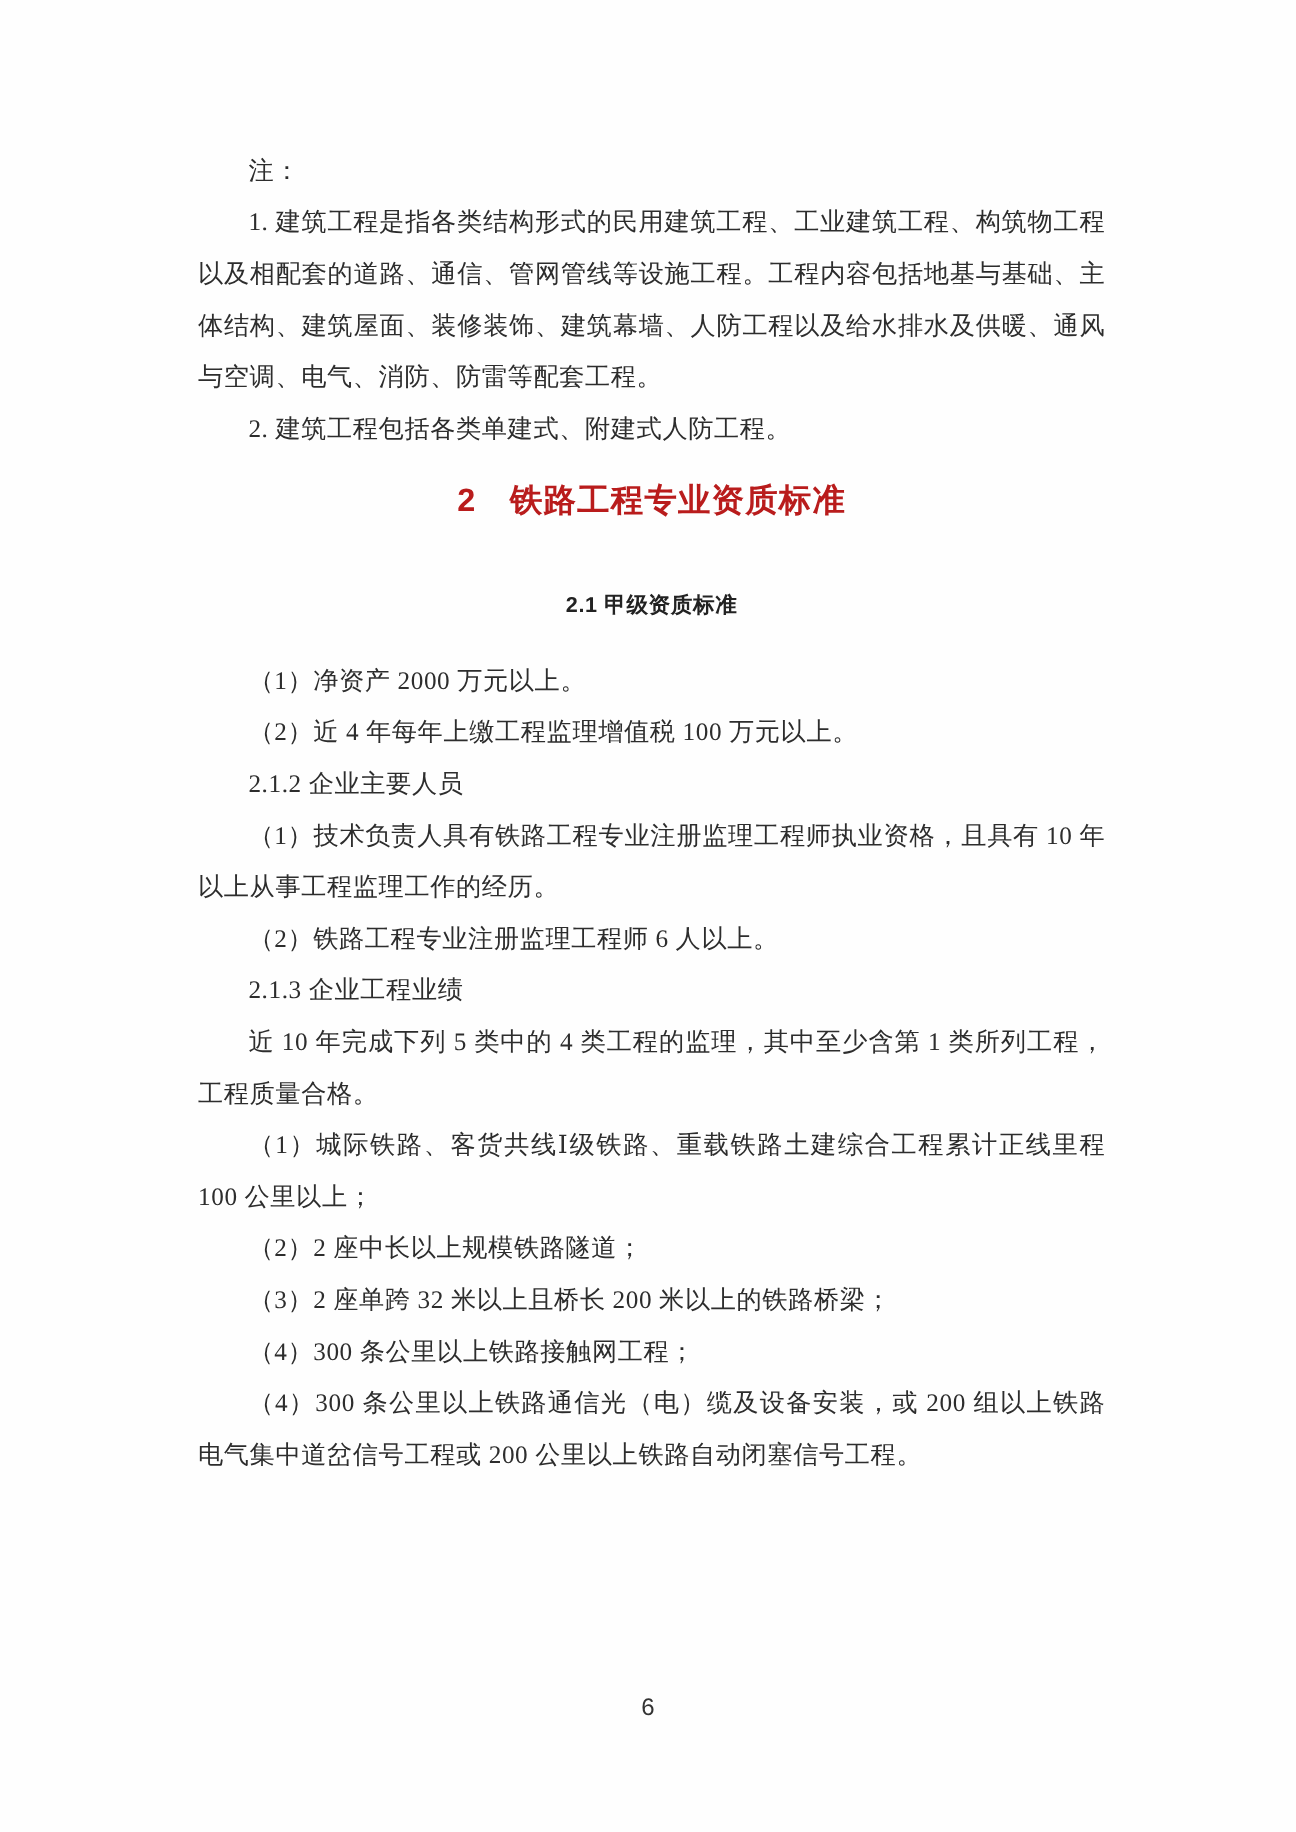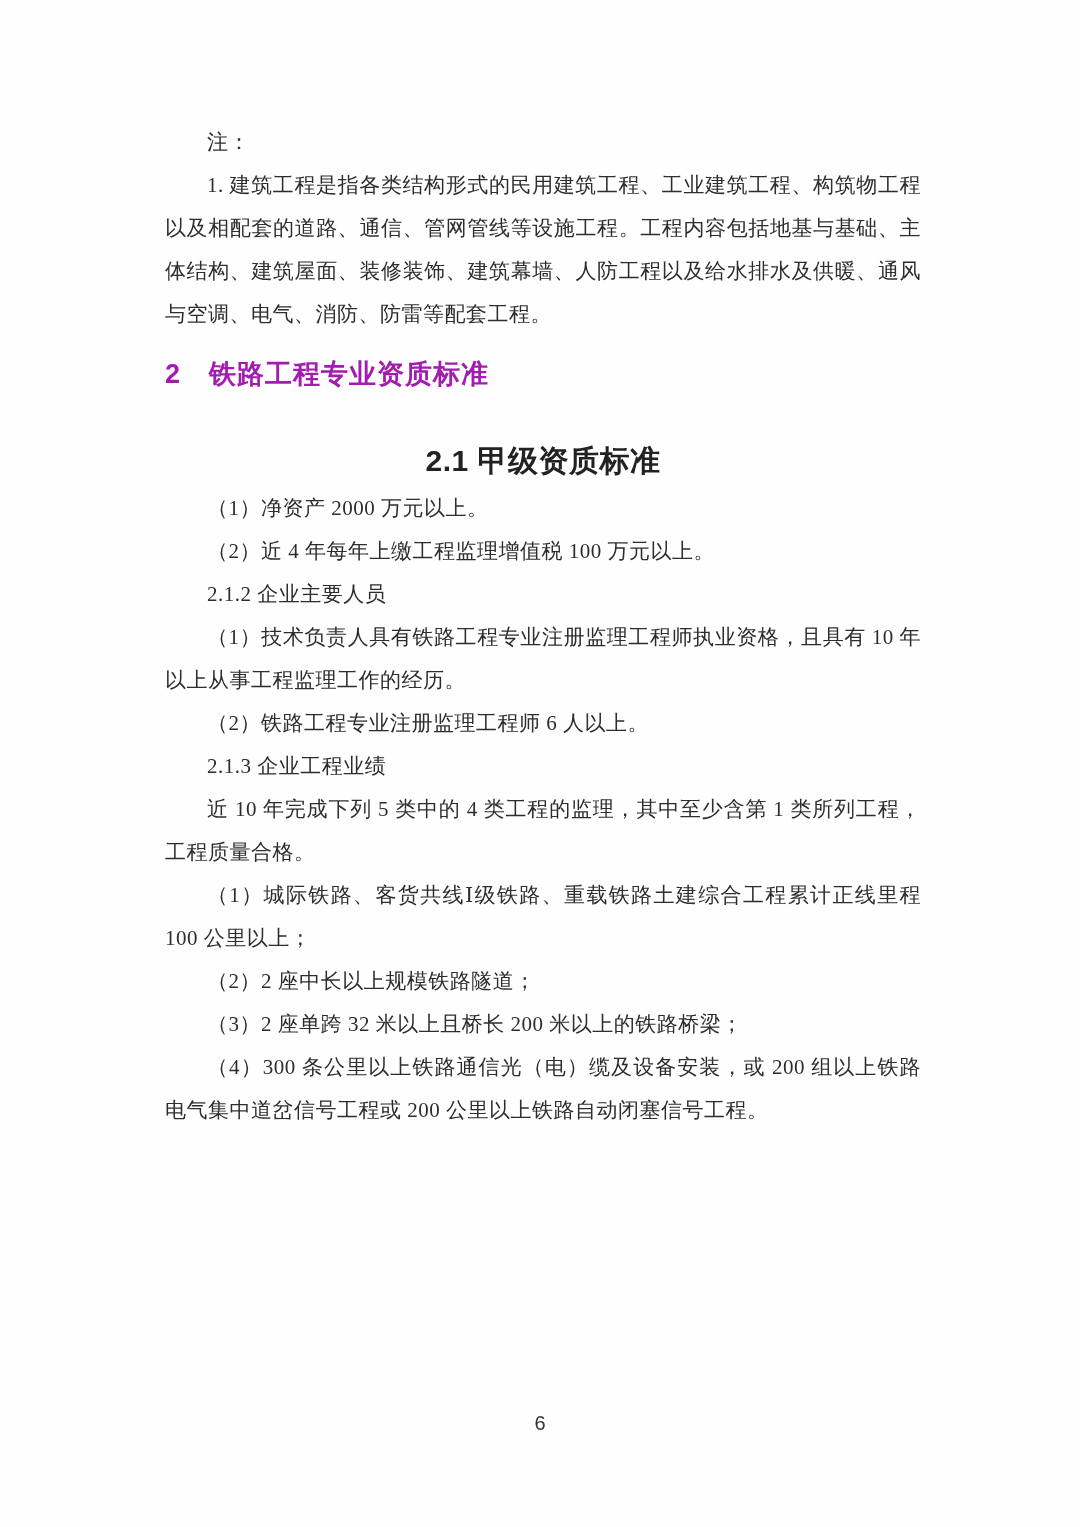--- a/index.html
+++ b/index.html
@@ -30,32 +30,33 @@
   .content p {
     margin: 0;
     text-indent: 2em;
   }
   .chapter-title {
     font-family: "Liberation Sans", "DejaVu Sans", sans-serif;
     font-weight: 700;
     font-size: 27px;
     line-height: 44px;
     letter-spacing: 1px;
-    color: #a21caf;
+    text-align: center;
+    color: #b91c1c;
     margin: 16px 0 20px 0;
   }
   .section-title {
     font-family: "Liberation Sans", "DejaVu Sans", sans-serif;
     font-weight: 700;
-    font-size: 30px;
+    font-size: 18px;
     line-height: 40px;
     letter-spacing: 0.5px;
     text-align: center;
     color: #222222;
-    margin: 45px 0 6px 0;
+    margin: 45px 0 22px 0;
   }
   .page-footer {
     position: absolute;
     left: 0;
     top: 1410px;
     width: 1080px;
     text-align: center;
     font-family: "Liberation Sans", "DejaVu Sans", sans-serif;
     font-size: 20px;
     line-height: 26px;
@@ -63,36 +64,38 @@
   }
 </style>
 </head>
 <body>
 
 <div class="page">
   <div class="content">
 
     <p>注：</p>
     <p>1. 建筑工程是指各类结构形式的民用建筑工程、工业建筑工程、构筑物工程以及相配套的道路、通信、管网管线等设施工程。工程内容包括地基与基础、主体结构、建筑屋面、装修装饰、建筑幕墙、人防工程以及给水排水及供暖、通风与空调、电气、消防、防雷等配套工程。</p>
+    <p>2. 建筑工程包括各类单建式、附建式人防工程。</p>
 
     <div class="chapter-title">2　铁路工程专业资质标准</div>
 
 
     <div class="section-title">2.1 甲级资质标准</div>
 
     <p>（1）净资产 2000 万元以上。</p>
     <p>（2）近 4 年每年上缴工程监理增值税 100 万元以上。</p>
 
     <p>2.1.2 企业主要人员</p>
     <p>（1）技术负责人具有铁路工程专业注册监理工程师执业资格，且具有 10 年以上从事工程监理工作的经历。</p>
     <p>（2）铁路工程专业注册监理工程师 6 人以上。</p>
 
     <p>2.1.3 企业工程业绩</p>
     <p>近 10 年完成下列 5 类中的 4 类工程的监理，其中至少含第 1 类所列工程，工程质量合格。</p>
     <p>（1）城际铁路、客货共线Ⅰ级铁路、重载铁路土建综合工程累计正线里程 100 公里以上；</p>
     <p>（2）2 座中长以上规模铁路隧道；</p>
     <p>（3）2 座单跨 32 米以上且桥长 200 米以上的铁路桥梁；</p>
+    <p>（4）300 条公里以上铁路接触网工程；</p>
     <p>（4）300 条公里以上铁路通信光（电）缆及设备安装，或 200 组以上铁路电气集中道岔信号工程或 200 公里以上铁路自动闭塞信号工程。</p>
 
   </div>
 
   <div class="page-footer">6</div>
 </div>
 
 </body></html>

